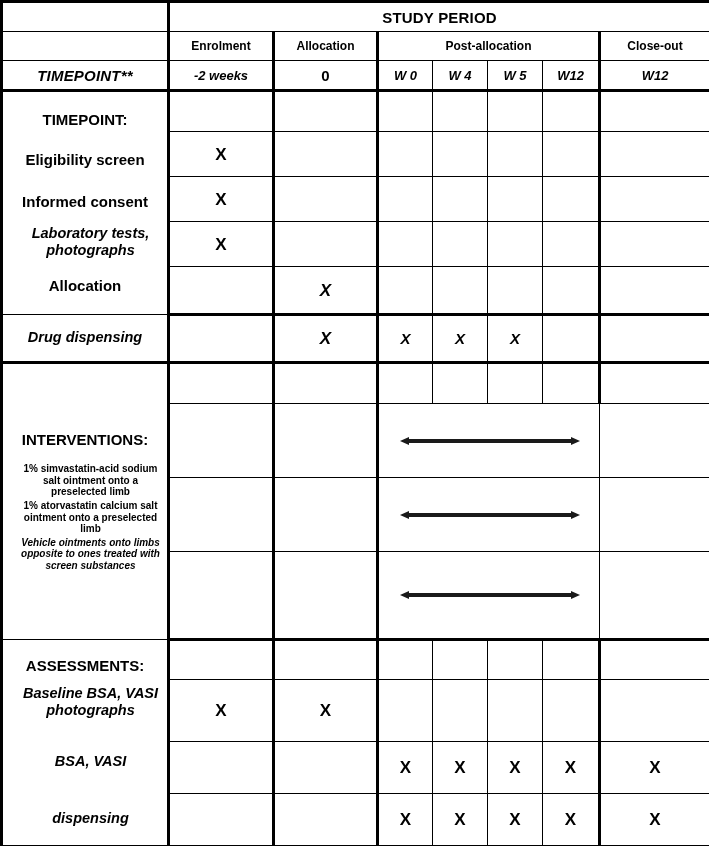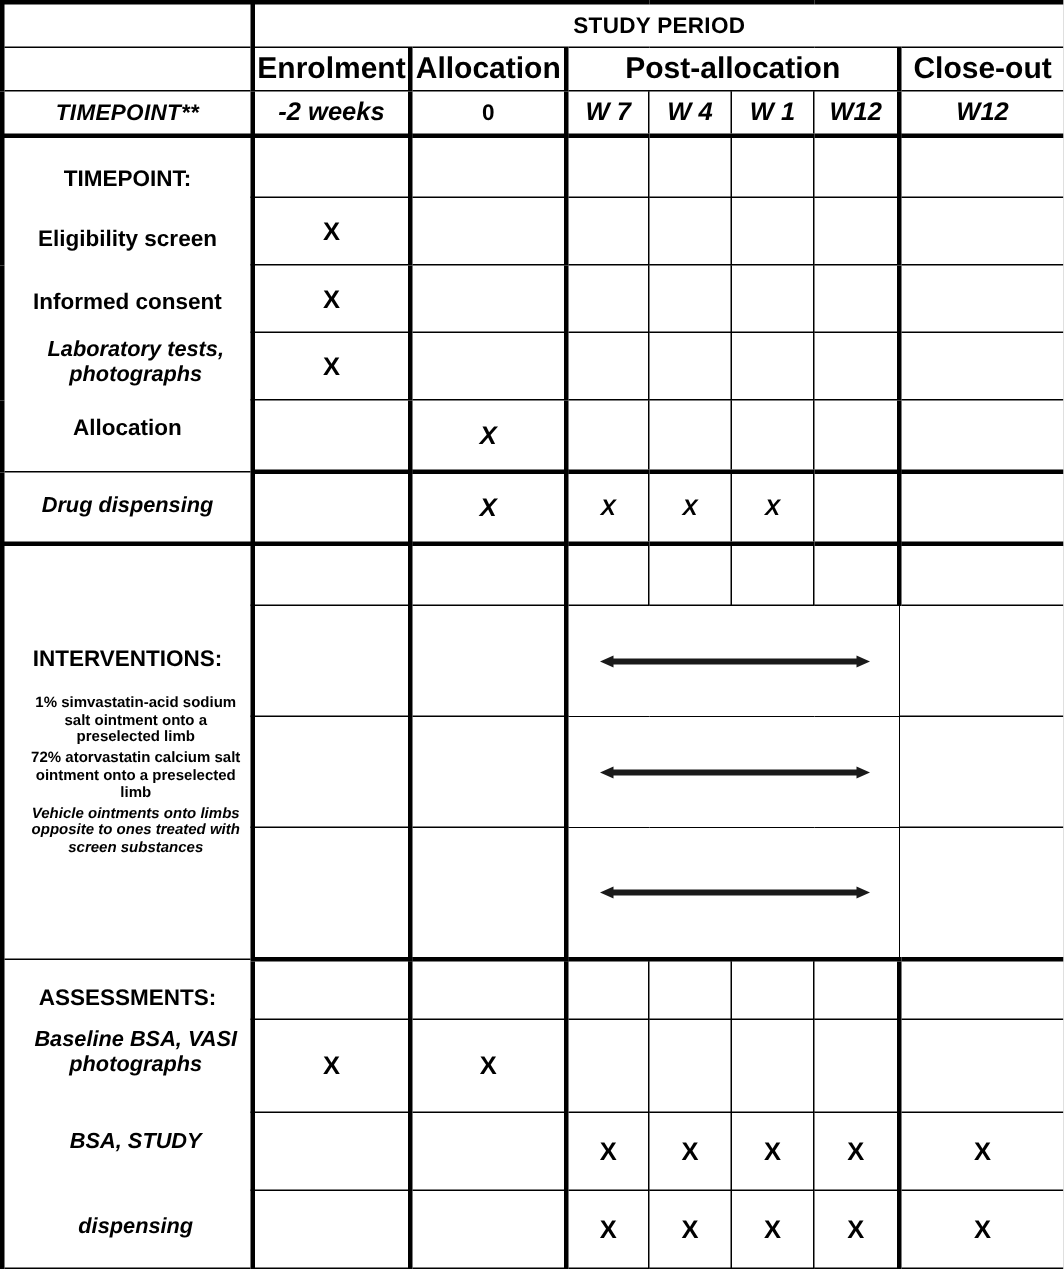--- a/index.html
+++ b/index.html
@@ -50,33 +50,33 @@
   .sep-bottom  { border-bottom-width: 3px !important; font-style: italic; }
   .vr-right    { border-right-width: 3px !important; }
 
   
   .hdr-study {
     font-size: 15px;
     letter-spacing: 0.2px;
     height: 30px;
   }
   .hdr-phase {
-    font-size: 20px;
+    font-size: 12px;
     height: 29px;
   }
   .row-timepoint td {
     background: #e8e8e8;
     height: 30px;
   }
   .tp-label {
     font-size: 15px;
     letter-spacing: 0.2px;
   }
   .tp-value {
-    font-size: 17px;
+    font-size: 13px;
     font-style: italic;
   }
   .tp-value-plain {
     font-size: 15px;
     font-style: normal;
   }
 
   
   .lbl {
     font-size: 14.5px;
@@ -165,23 +165,23 @@
     <td class="hdr-phase vr-right">Enrolment</td>
     <td class="hdr-phase vr-right">Allocation</td>
     <td class="hdr-phase vr-right" colspan="4">Post-allocation</td>
     <td class="hdr-phase edge-right">Close-out</td>
   </tr>
 
   <tr class="row-timepoint">
     <td class="edge-left vr-right sep-bottom tp-label">TIMEPOINT**</td>
     <td class="vr-right sep-bottom tp-value">-2 weeks</td>
     <td class="vr-right sep-bottom tp-value-plain">0</td>
-    <td class="sep-bottom tp-value">W 7</td>
+    <td class="sep-bottom tp-value">W 0</td>
     <td class="sep-bottom tp-value">W 4</td>
-    <td class="sep-bottom tp-value">W 1</td>
+    <td class="sep-bottom tp-value">W 5</td>
     <td class="vr-right sep-bottom tp-value">W12</td>
     <td class="edge-right sep-bottom tp-value">W12</td>
   </tr>
 
   <tr>
     <td class="edge-left vr-right lbl section" rowspan="5">
       <div>TIMEPOINT:</div>
       <div style="height:22px"></div>
       <div>Eligibility screen</div>
       <div style="height:25px"></div>
@@ -250,21 +250,21 @@
     <td class="vr-right sep-bottom h-drug"></td>
     <td class="edge-right sep-bottom h-drug"></td>
   </tr>
 
   <tr>
     <td class="edge-left vr-right lbl section" rowspan="4">
       <div>INTERVENTIONS:</div>
       <div style="height:14px"></div>
       <div class="lbl small" style="padding:0">1% simvastatin-acid sodium salt ointment onto a preselected limb</div>
       <div style="height:2px"></div>
-      <div class="lbl small" style="padding:0">72% atorvastatin calcium salt ointment onto a preselected limb</div>
+      <div class="lbl small" style="padding:0">1% atorvastatin calcium salt ointment onto a preselected limb</div>
       <div style="height:2px"></div>
       <div class="lbl small italic" style="padding:0">Vehicle ointments onto limbs opposite to ones treated with screen substances</div>
     </td>
     <td class="vr-right h-ivhead"></td>
     <td class="vr-right h-ivhead"></td>
     <td class="h-ivhead"></td>
     <td class="h-ivhead"></td>
     <td class="h-ivhead"></td>
     <td class="vr-right h-ivhead"></td>
     <td class="edge-right h-ivhead"></td>
@@ -314,21 +314,21 @@
     </td>
     <td class="edge-right h-iv3 sep-bottom"></td>
   </tr>
 
   <tr>
     <td class="edge-left vr-right lbl section" rowspan="4">
       <div>ASSESSMENTS:</div>
       <div style="height:10px"></div>
       <div class="lbl italic" style="padding:0">Baseline BSA, VASI photographs</div>
       <div style="height:34px"></div>
-      <div class="lbl italic" style="padding:0">BSA, STUDY</div>
+      <div class="lbl italic" style="padding:0">BSA, VASI</div>
       <div style="height:40px"></div>
       <div class="lbl italic" style="padding:0">dispensing</div>
     </td>
     <td class="vr-right h-ashead"></td>
     <td class="vr-right h-ashead"></td>
     <td class="h-ashead"></td>
     <td class="h-ashead"></td>
     <td class="h-ashead"></td>
     <td class="vr-right h-ashead"></td>
     <td class="edge-right h-ashead"></td>

